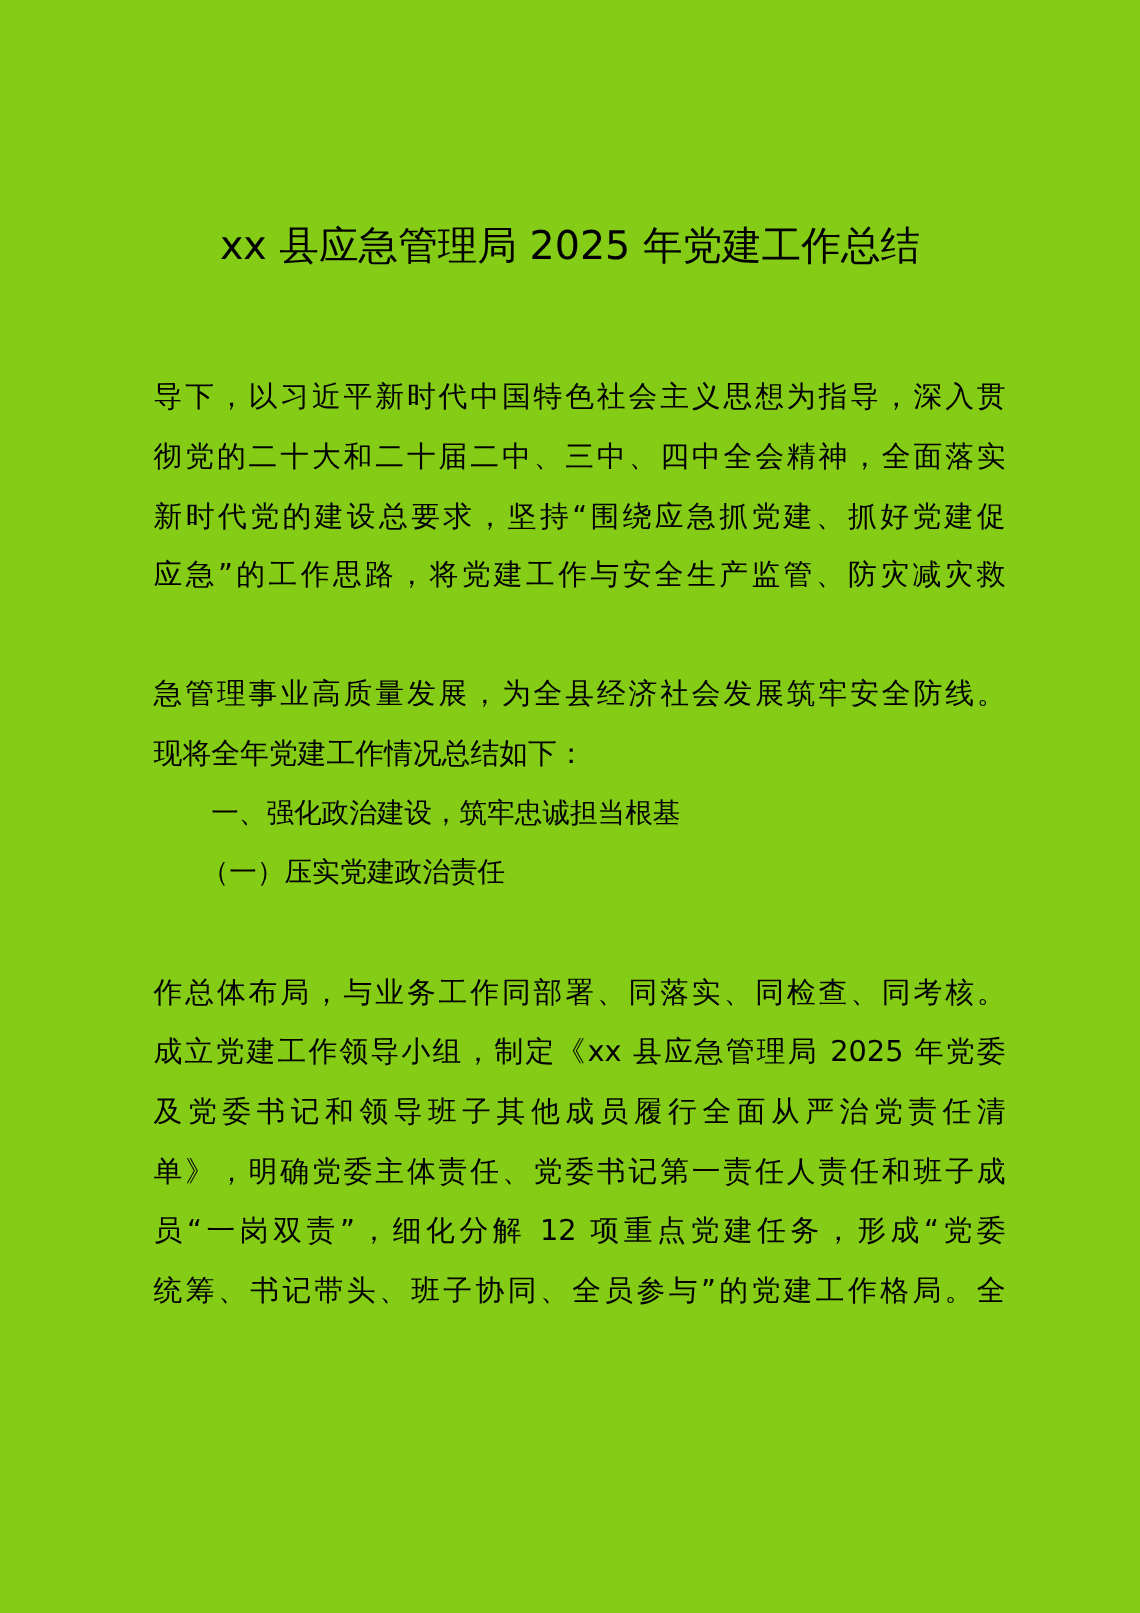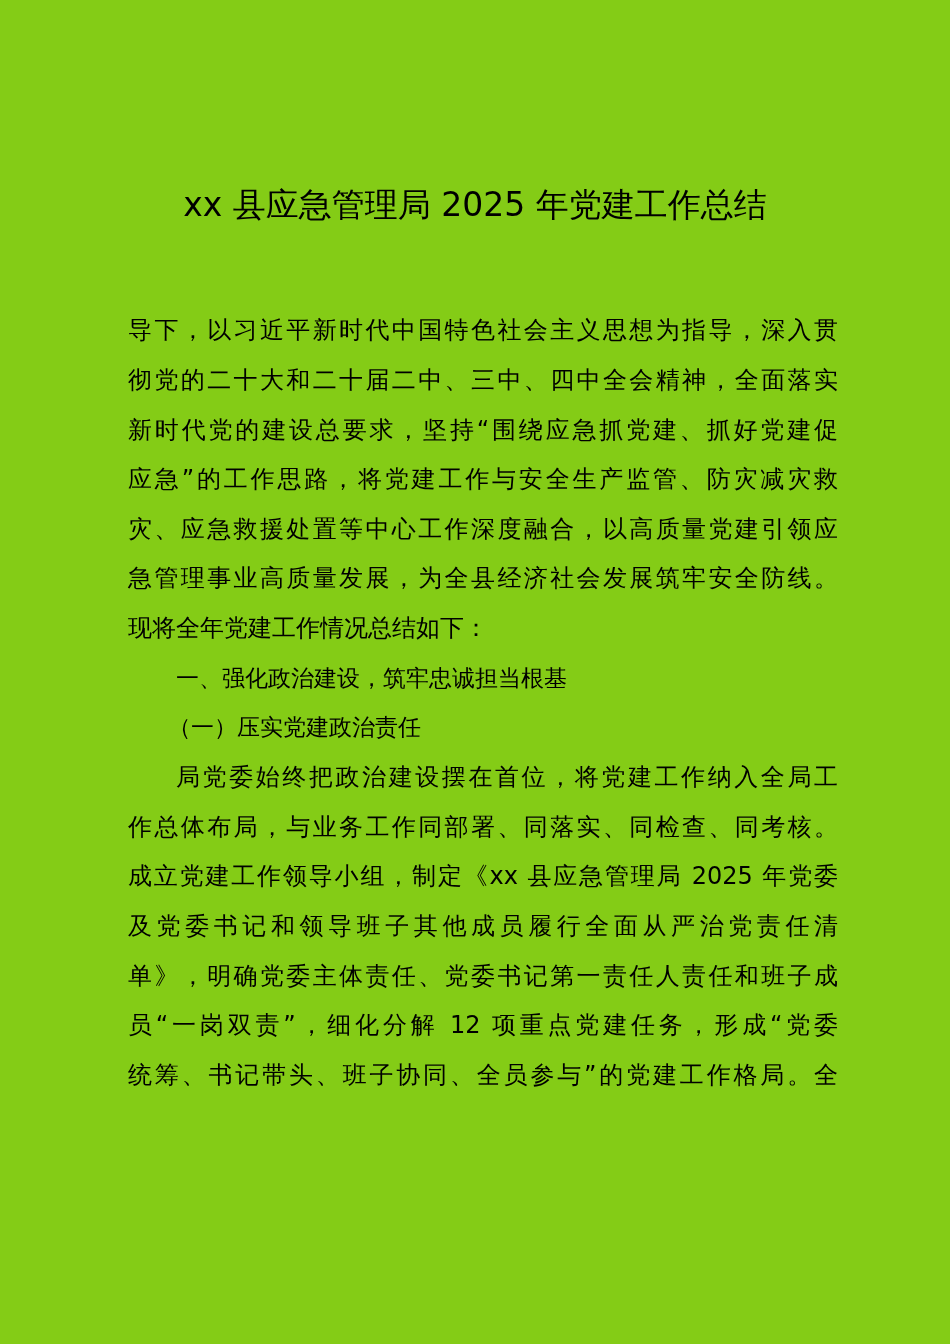--- a/index.html
+++ b/index.html
@@ -70,29 +70,27 @@
 <body>
 
 <div class="page">
 
   <div class="title">xx 县应急管理局 2025 年党建工作总结</div>
 
   <div class="line" style="top:364px;">彻党的二十大和二十届二中、三中、四中全会精神，全面落实</div>
   <div class="line" style="top:314px;">导下，以习近平新时代中国特色社会主义思想为指导，深入贯</div>
   <div class="line" style="top:414px;">新时代党的建设总要求，坚持“围绕应急抓党建、抓好党建促</div>
   <div class="line" style="top:463px;">应急”的工作思路，将党建工作与安全生产监管、防灾减灾救</div>
-  <div class="line" style="top:513px;">灾、应急救援处置等中心工作深度融合，以高质量党建引领应</div>
   <div class="line" style="top:562px;">急管理事业高质量发展，为全县经济社会发展筑牢安全防线。</div>
   <div class="line last" style="top:612px;">现将全年党建工作情况总结如下：</div>
 
   <div class="h1" style="top:662px;">一、强化政治建设，筑牢忠诚担当根基</div>
 
   <div class="h2" style="top:711px; left:168px;">（一）压实党建政治责任</div>
 
-  <div class="line indent" style="top:761px;">局党委始终把政治建设摆在首位，将党建工作纳入全局工</div>
   <div class="line" style="top:811px;">作总体布局，与业务工作同部署、同落实、同检查、同考核。</div>
   <div class="line" style="top:860px;">成立党建工作领导小组，制定《xx 县应急管理局 2025 年党委</div>
   <div class="line" style="top:910px;">及党委书记和领导班子其他成员履行全面从严治党责任清</div>
   <div class="line" style="top:960px;">单》，明确党委主体责任、党委书记第一责任人责任和班子成</div>
   <div class="line" style="top:1009px;">员“一岗双责”，细化分解 12 项重点党建任务，形成“党委</div>
   <div class="line" style="top:1059px;">统筹、书记带头、班子协同、全员参与”的党建工作格局。全</div>
 
 </div>
 
 </body></html>

